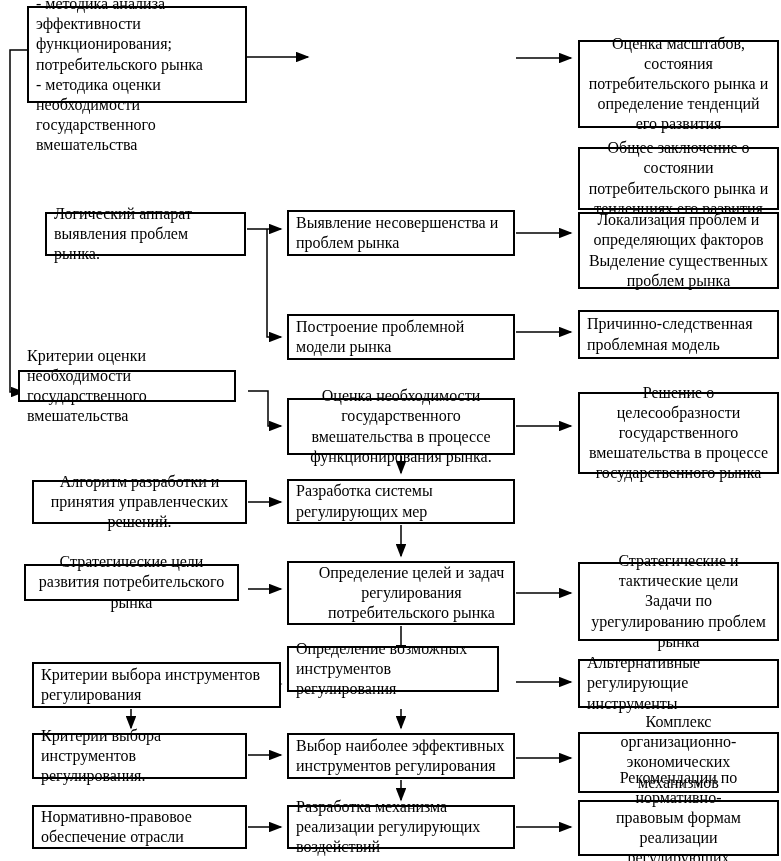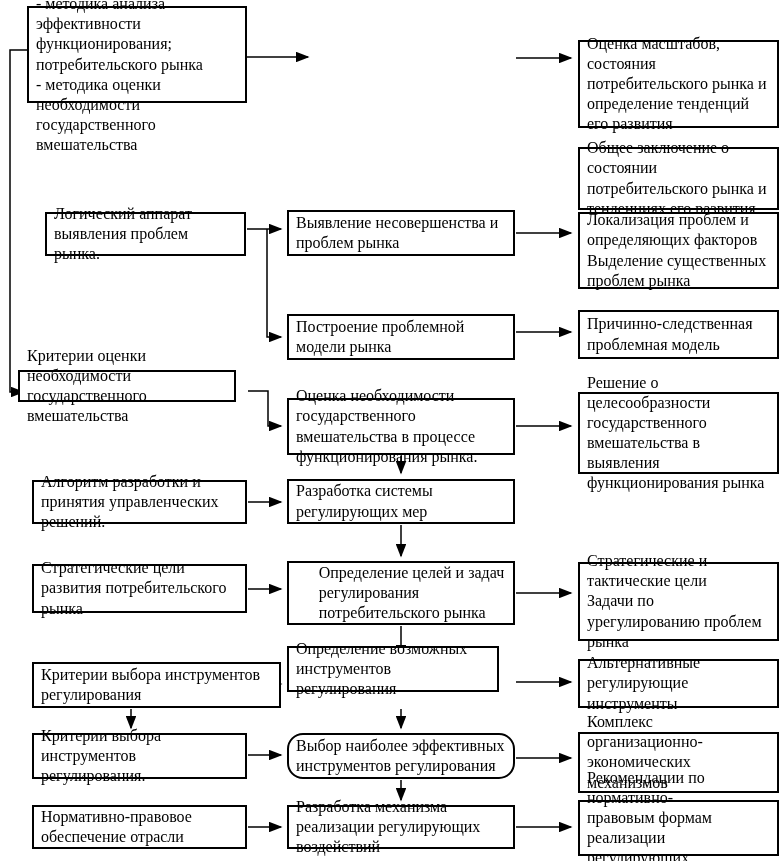--- a/index.html
+++ b/index.html
@@ -17,21 +17,21 @@
     box-sizing:border-box;
     border:2px solid #000;
     background:#ffffff;
     display:flex;
     align-items:center;
     padding:2px 7px;
     font-size:16px;
     line-height:1.26;
     white-space:pre-line;
   }
-  .box.center{justify-content:center;text-align:left;}
+  .box.center{justify-content:center;text-align:center;}
   .box.left{justify-content:flex-start;text-align:left;}
 </style>
 </head>
 <body>
 
 <div id="stage">
 
   <svg id="arrows" viewBox="0 0 781 861" xmlns="http://www.w3.org/2000/svg">
     <defs>
       <marker id="ah" markerWidth="9" markerHeight="7" refX="8" refY="3.5" orient="auto">
@@ -76,38 +76,38 @@
   <div class="box left" style="left:45px;  top:212px; width:201px; height:44px;"><span>Логический аппарат выявления проблем рынка.</span></div>
   <div class="box left" style="left:287px; top:210px; width:228px; height:46px;"><span>Выявление несовершенства и проблем рынка</span></div>
   <div class="box center" style="left:578px; top:212px; width:201px; height:77px;"><span>Локализация проблем и определяющих факторов
 Выделение существенных проблем рынка</span></div>
 
   <div class="box left" style="left:287px; top:314px; width:228px; height:46px;"><span>Построение проблемной модели рынка</span></div>
   <div class="box left" style="left:578px; top:310px; width:201px; height:49px;"><span>Причинно-следственная проблемная модель</span></div>
 
   <div class="box left" style="left:18px;  top:370px; width:218px; height:32px;"><span>Критерии оценки  необходимости государственного вмешательства</span></div>
   <div class="box center" style="left:287px; top:398px; width:228px; height:57px;"><span>Оценка необходимости государственного вмешательства в процессе функционирования рынка.</span></div>
-  <div class="box center" style="left:578px; top:392px; width:201px; height:82px;"><span>Решение о целесообразности государственного вмешательства в выявления функционирования рынка</span></div>
+  <div class="box center" style="left:578px; top:392px; width:201px; height:82px;"><span>Решение о целесообразности государственного вмешательства в процессе государственного рынка</span></div>
 
   <div class="box center" style="left:32px;  top:480px; width:215px; height:44px;"><span>Алгоритм разработки и принятия управленческих решений.</span></div>
   <div class="box left" style="left:287px; top:479px; width:228px; height:45px;"><span>Разработка системы регулирующих мер</span></div>
 
-  <div class="box center" style="left:32px;  top:564px; width:215px; height:49px;"><span>Стратегические цели развития потребительского рынка</span></div>
+  <div class="box center" style="left:24px;  top:564px; width:215px; height:37px;"><span>Стратегические цели развития потребительского рынка</span></div>
   <div class="box center" style="left:287px; top:561px; width:228px; height:64px;padding-left:28px;"><span>Определение целей и задач
 регулирования
 потребительского рынка</span></div>
   <div class="box center" style="left:578px; top:562px; width:201px; height:79px;"><span>Стратегические и тактические цели
 Задачи по урегулированию проблем рынка</span></div>
 
   <div class="box left" style="left:32px;  top:662px; width:249px; height:46px;"><span>Критерии выбора инструментов регулирования</span></div>
   <div class="box left" style="left:287px; top:646px; width:212px; height:46px;"><span>Определение возможных инструментов регулирования</span></div>
   <div class="box left" style="left:578px; top:659px; width:201px; height:49px;"><span>Альтернативные регулирующие инструменты</span></div>
 
   <div class="box left" style="left:32px;  top:733px; width:215px; height:46px;"><span>Критерии выбора инструментов регулирования.</span></div>
-  <div class="box left" style="left:287px; top:733px; width:228px; height:46px;border-radius:16px;"><span>Выбор наиболее эффективных инструментов регулирования</span></div>
+  <div class="box left" style="left:287px; top:733px; width:228px; height:46px;"><span>Выбор наиболее эффективных инструментов регулирования</span></div>
   <div class="box center" style="left:578px; top:732px; width:201px; height:61px;"><span>Комплекс организационно-
 экономических механизмов
 регулирования рынка</span></div>
 
   <div class="box left" style="left:32px;  top:805px; width:215px; height:44px;"><span>Нормативно-правовое обеспечение отрасли</span></div>
   <div class="box left" style="left:287px; top:805px; width:228px; height:44px;"><span>Разработка механизма реализации регулирующих воздействий</span></div>
   <div class="box center" style="left:578px; top:800px; width:201px; height:56px;"><span>Рекомендации по нормативно-
 правовым формам реализации
 регулирующих воздействий</span></div>
 

